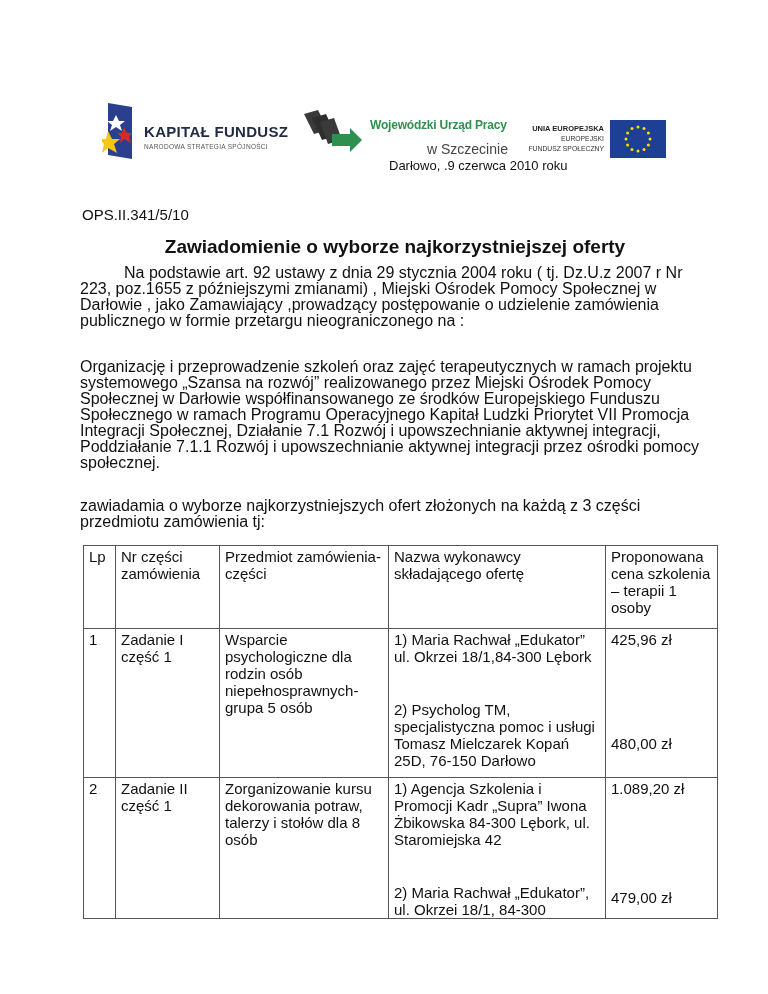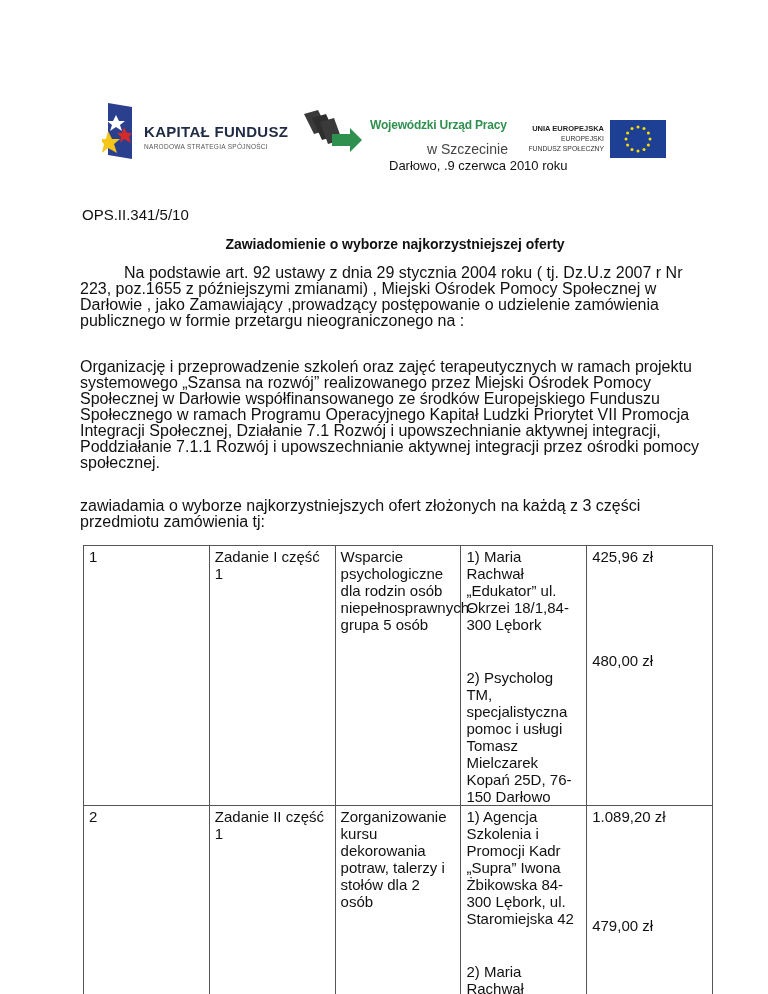--- a/index.html
+++ b/index.html
@@ -22,21 +22,21 @@
 
   .logo-ue { left: 506px; top: 102px; width: 160px; height: 42px; margin-top: 18px; }
   .ue-t1 { position: absolute; right: 62px; top: 4px; font-size: 7.5px; font-weight: bold; color: #222; white-space: nowrap; }
   .ue-t2 { position: absolute; right: 62px; top: 15px; font-size: 6.8px; color: #333; white-space: nowrap; }
   .ue-t3 { position: absolute; right: 62px; top: 25px; font-size: 6.8px; color: #333; white-space: nowrap; }
   .ue-flag { position: absolute; right: 0; top: 0; width: 56px; height: 38px; background: #1d3f94; }
 
   
   .date { left: 389px; top: 158px; font-size: 13px; white-space: nowrap; }
   .ref { left: 82px; top: 206px; font-size: 15px; white-space: nowrap; text-align: center; }
-  .title { left: 82px; width: 626px; top: 236px; font-size: 14px; font-weight: bold; text-align: center; white-space: nowrap; }
+  .title { left: 82px; width: 626px; top: 236px; font-size: 19px; font-weight: bold; text-align: center; white-space: nowrap; }
   .para { left: 80px; width: 632px; font-size: 16px; line-height: 16px; }
   .p1 { top: 265px; text-indent: 44px; }
   .p2 { top: 359px; }
   .p3 { top: 498px; }
 
   
   .tbl { left: 83px; top: 545px; width: 630px; border-collapse: collapse; font-size: 15px; line-height: 17px; table-layout: fixed; }
   .tbl td { border: 1px solid #555; vertical-align: top; padding: 2px 4px 0 5px; }
   .tbl .c1 { width: 22px; }
   .tbl .c2 { width: 94px; }
@@ -103,39 +103,46 @@
 <div class="abs date">Darłowo, .9 czerwca 2010 roku</div>
 <div class="abs ref">OPS.II.341/5/10</div>
 <div class="abs title">Zawiadomienie o wyborze najkorzystniejszej oferty</div>
 
 <div class="abs para p1">Na podstawie  art. 92 ustawy z dnia 29 stycznia 2004 roku ( tj. Dz.U.z 2007 r  Nr 223, poz.1655 z późniejszymi zmianami) , Miejski Ośrodek Pomocy Społecznej w Darłowie , jako Zamawiający  ,prowadzący postępowanie o udzielenie zamówienia publicznego w formie przetargu nieograniczonego na :</div>
 <div class="abs para p2">Organizację i przeprowadzenie szkoleń oraz zajęć terapeutycznych w ramach projektu systemowego  „Szansa na rozwój” realizowanego przez Miejski Ośrodek Pomocy Społecznej w Darłowie współfinansowanego ze środków Europejskiego Funduszu Społecznego w ramach Programu Operacyjnego Kapitał Ludzki Priorytet VII Promocja Integracji Społecznej, Działanie 7.1 Rozwój i upowszechnianie aktywnej integracji, Poddziałanie 7.1.1 Rozwój i upowszechnianie aktywnej integracji przez ośrodki pomocy społecznej.</div>
 <div class="abs para p3">zawiadamia o wyborze najkorzystniejszych ofert złożonych na każdą z 3 części przedmiotu zamówienia tj:</div>
 
 <table class="abs tbl">
   <tbody>
+      <tr class="hdr">
+    <td class="c1">Lp</td>
+    <td class="c2">Nr części zamówienia</td>
+    <td class="c3">Przedmiot zamówienia-części</td>
+    <td class="c4">Nazwa  wykonawcy składającego ofertę</td>
+    <td class="c5">Proponowana cena szkolenia – terapii 1 osoby</td>
+  </tr>
   <tr class="r1">
     <td>1</td>
     <td>Zadanie I część 1</td>
     <td>Wsparcie psychologiczne dla rodzin osób niepełnosprawnych-grupa 5 osób</td>
     <td>
       <span class="offer">1)  Maria Rachwał „Edukator” ul. Okrzei 18/1,84-300 Lębork</span>
       <span class="offer gap1"></span>
       <span class="offer">2) Psycholog TM, specjalistyczna pomoc i usługi Tomasz Mielczarek Kopań 25D, 76-150 Darłowo</span>
     </td>
     <td>
       <span class="offer">425,96 zł</span>
       <span class="offer price-gap1"></span>
       <span class="offer">480,00 zł</span>
     </td>
   </tr>
   <tr class="r2">
     <td>2</td>
     <td>Zadanie II część 1</td>
-    <td>Zorganizowanie kursu dekorowania potraw, talerzy i stołów dla 2 osób</td>
+    <td>Zorganizowanie kursu dekorowania potraw, talerzy i stołów dla 8 osób</td>
     <td>
       <span class="offer">1) Agencja Szkolenia i Promocji Kadr „Supra” Iwona Żbikowska 84-300 Lębork, ul. Staromiejska 42</span>
       <span class="offer gap2"></span>
       <span class="offer">2) Maria Rachwał „Edukator”, ul. Okrzei 18/1, 84-300</span>
     </td>
     <td>
       <span class="offer">1.089,20 zł</span>
       <span class="offer price-gap2"></span>
       <span class="offer">479,00 zł</span>
     </td>

